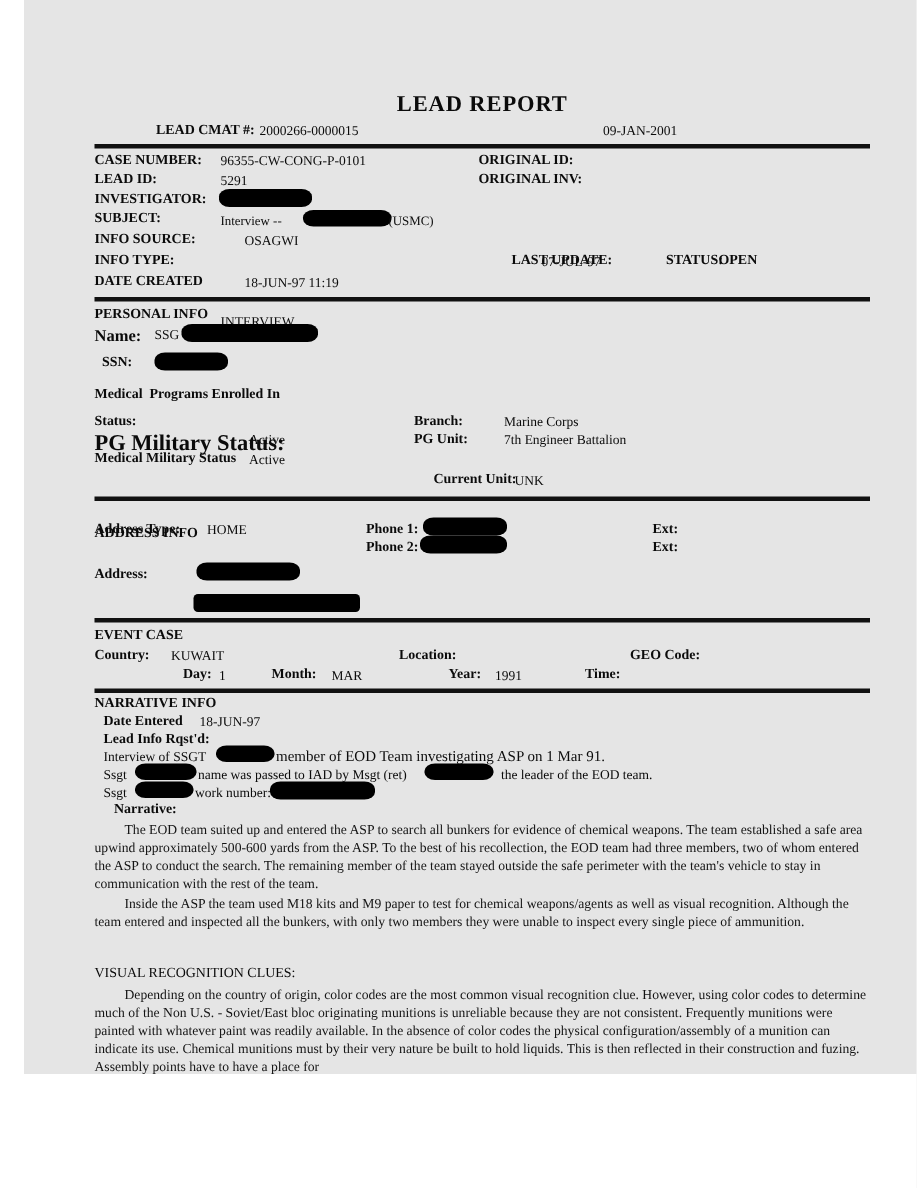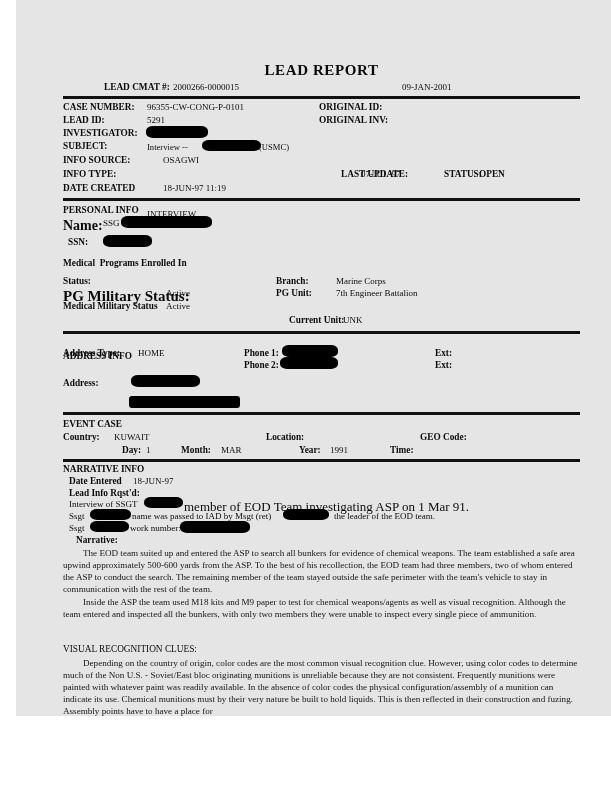--- a/index.html
+++ b/index.html
@@ -96,21 +96,21 @@
   <div class="t b" style="left:428px; top:170px; font-size:9.3px;">STATUS:</div>
   <div class="t b" style="left:463px; top:170px; font-size:9.3px;">OPEN</div>
 
   <div class="t b" style="left:47px; top:184px; font-size:9.3px;">DATE CREATED</div>
   <div class="t" style="left:131px; top:184px; font-size:9px;margin-left:16px;">18-JUN-97 11:19</div>
 
   <div class="rule thick" style="top:198px;"></div>
 
   <div class="t b" style="left:47px; top:206px; font-size:9.3px;">PERSONAL INFO</div>
 
-  <div class="t b" style="left:47px; top:219px; font-size:14px;">Name:</div>
+  <div class="t b" style="left:47px; top:219px; font-size:11px;">Name:</div>
   <div class="t" style="left:87px; top:219px; font-size:9px;">SSG</div>
   <div class="redact" style="left:105px; top:216px; width:91px; height:12px;"></div>
 
   <div class="t b" style="left:52px; top:238px; font-size:9.3px;">SSN:</div>
   <div class="redact" style="left:87px; top:235px; width:49px; height:12px;"></div>
 
   <div class="t b" style="left:47px; top:259px; font-size:9.3px;">Medical  Programs Enrolled In</div>
 
   <div class="t b" style="left:47px; top:277px; font-size:9.3px;">Status:</div>
   <div class="t b" style="left:260px; top:277px; font-size:9.3px;">Branch:</div>
@@ -167,21 +167,21 @@
 
   <div class="t b" style="left:47px; top:465px; font-size:9.3px;">NARRATIVE INFO</div>
 
   <div class="t b" style="left:53px; top:477px; font-size:9.3px;">Date Entered</div>
   <div class="t" style="left:117px; top:477px; font-size:9px;">18-JUN-97</div>
 
   <div class="t b" style="left:53px; top:489px; font-size:9.3px;">Lead Info Rqst'd:</div>
 
   <div class="t" style="left:53px; top:500px; font-size:9px;">Interview of SSGT</div>
   <div class="redact" style="left:128px; top:497px; width:39px; height:11px;"></div>
-  <div class="t" style="left:168px; top:500px; font-size:13px;">member of EOD Team investigating ASP on 1 Mar 91.</div>
+  <div class="t" style="left:168px; top:500px; font-size:10px;">member of EOD Team investigating ASP on 1 Mar 91.</div>
 
   <div class="t" style="left:53px; top:512px; font-size:9px;">Ssgt</div>
   <div class="redact" style="left:74px; top:509px; width:41px; height:11px;"></div>
   <div class="t" style="left:116px; top:512px; font-size:9px;">name was passed to IAD by Msgt (ret)</div>
   <div class="redact" style="left:267px; top:509px; width:46px; height:11px;"></div>
   <div class="t" style="left:318px; top:512px; font-size:9px;">the leader of the EOD team.</div>
 
   <div class="t" style="left:53px; top:524px; font-size:9px;">Ssgt</div>
   <div class="redact" style="left:74px; top:521px; width:39px; height:11px;"></div>
   <div class="t" style="left:114px; top:524px; font-size:9px;">work number:</div>

